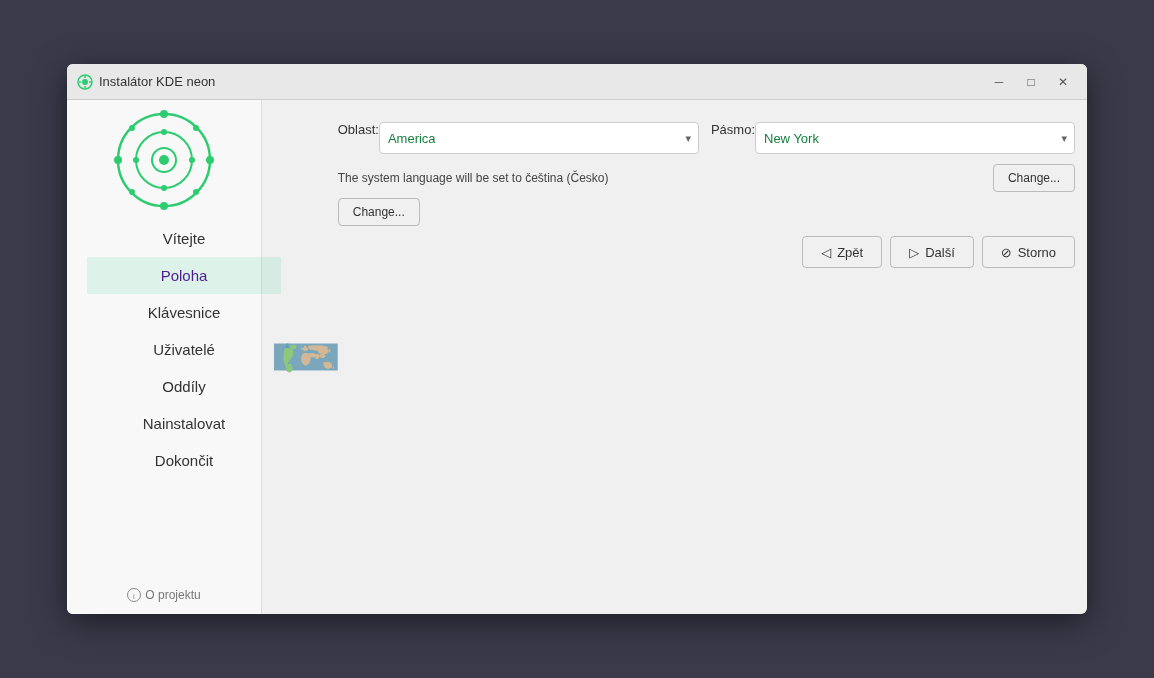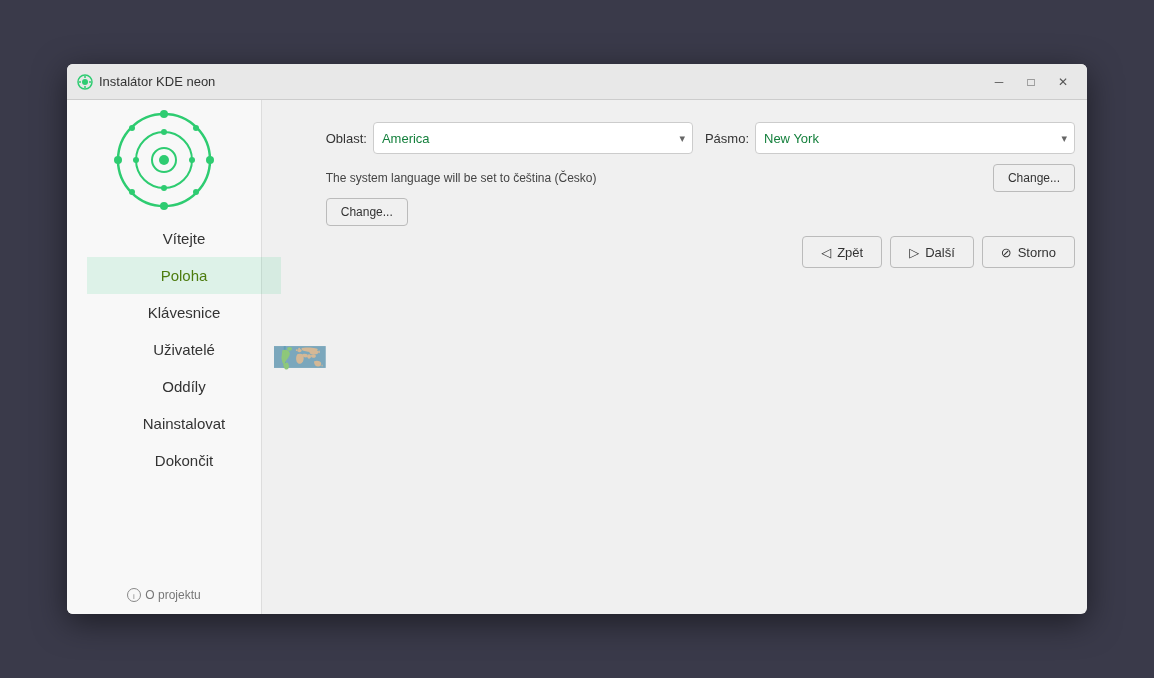--- a/index.html
+++ b/index.html
@@ -89,21 +89,21 @@
       width: 100%;
       padding: 10px 0;
       text-align: center;
       font-size: 15px;
       color: #333;
       cursor: pointer;
       border-radius: 0;
     }
     .sidebar-item.active {
       background: #2ecc7d22;
-      color: #4d7c0f;
+      color: #4c1d95;
       font-weight: 500;
     }
     .sidebar-footer {
       margin-top: auto;
       padding: 12px 0;
       font-size: 12px;
       color: #777;
       display: flex;
       align-items: center;
       gap: 4px;
@@ -165,22 +165,21 @@
       padding-top: 10px;
     }
     .dropdowns-row {
       display: flex;
       align-items: center;
       gap: 12px;
       margin-bottom: 10px;
     }
     .dropdown-group {
       display: flex;
-      align-items: center;
-      gap: 6px;
+      align-items: flex-start;
     }
     .dropdown-label {
       font-size: 13px;
       color: #333;
     }
     .dropdown-select {
       height: 32px;
       border: 1px solid #ccc;
       border-radius: 4px;
       background: white;

